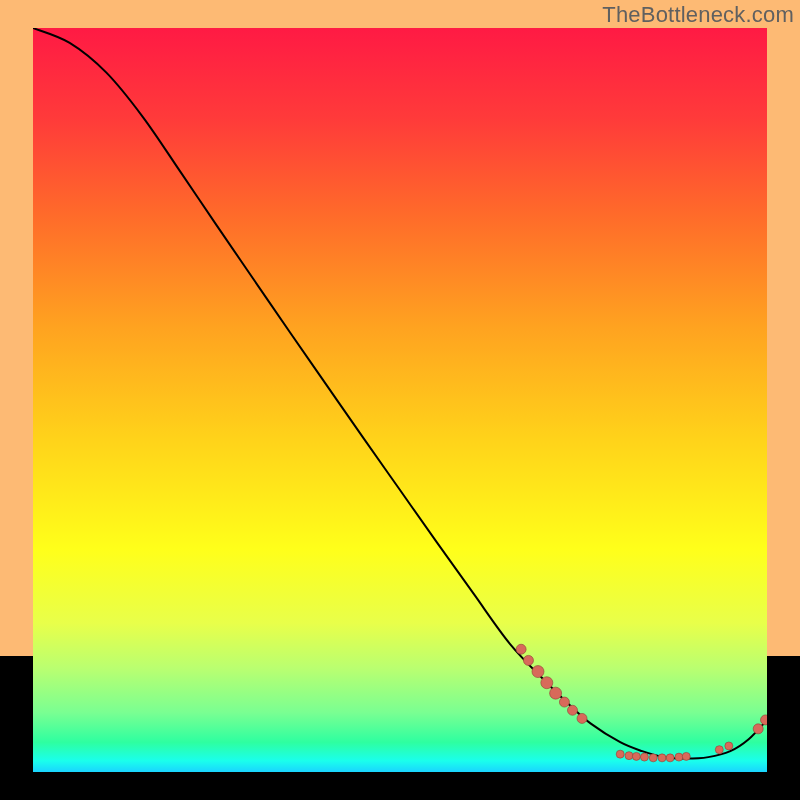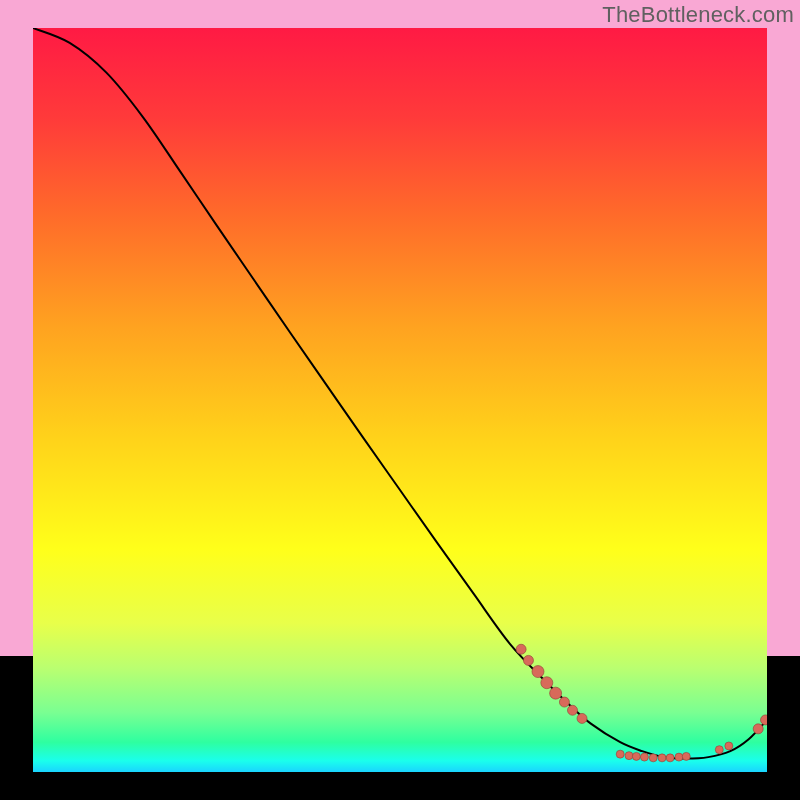--- a/index.html
+++ b/index.html
@@ -8,21 +8,21 @@
     width: 800px;
     height: 800px;
     background: #000;
     overflow: hidden;
     font-family: Arial, Helvetica, sans-serif;
   }
   .frame {
     position: relative;
     width: 800px;
     height: 656px;
-    background: #f9a8d4;
+    background: #fdba74;
   }
   .watermark {
     position: absolute;
     top: 2px;
     right: 6px;
     color: #606060;
     font-size: 22px;
     font-weight: 500;
     letter-spacing: 0.2px;
     z-index: 10;

